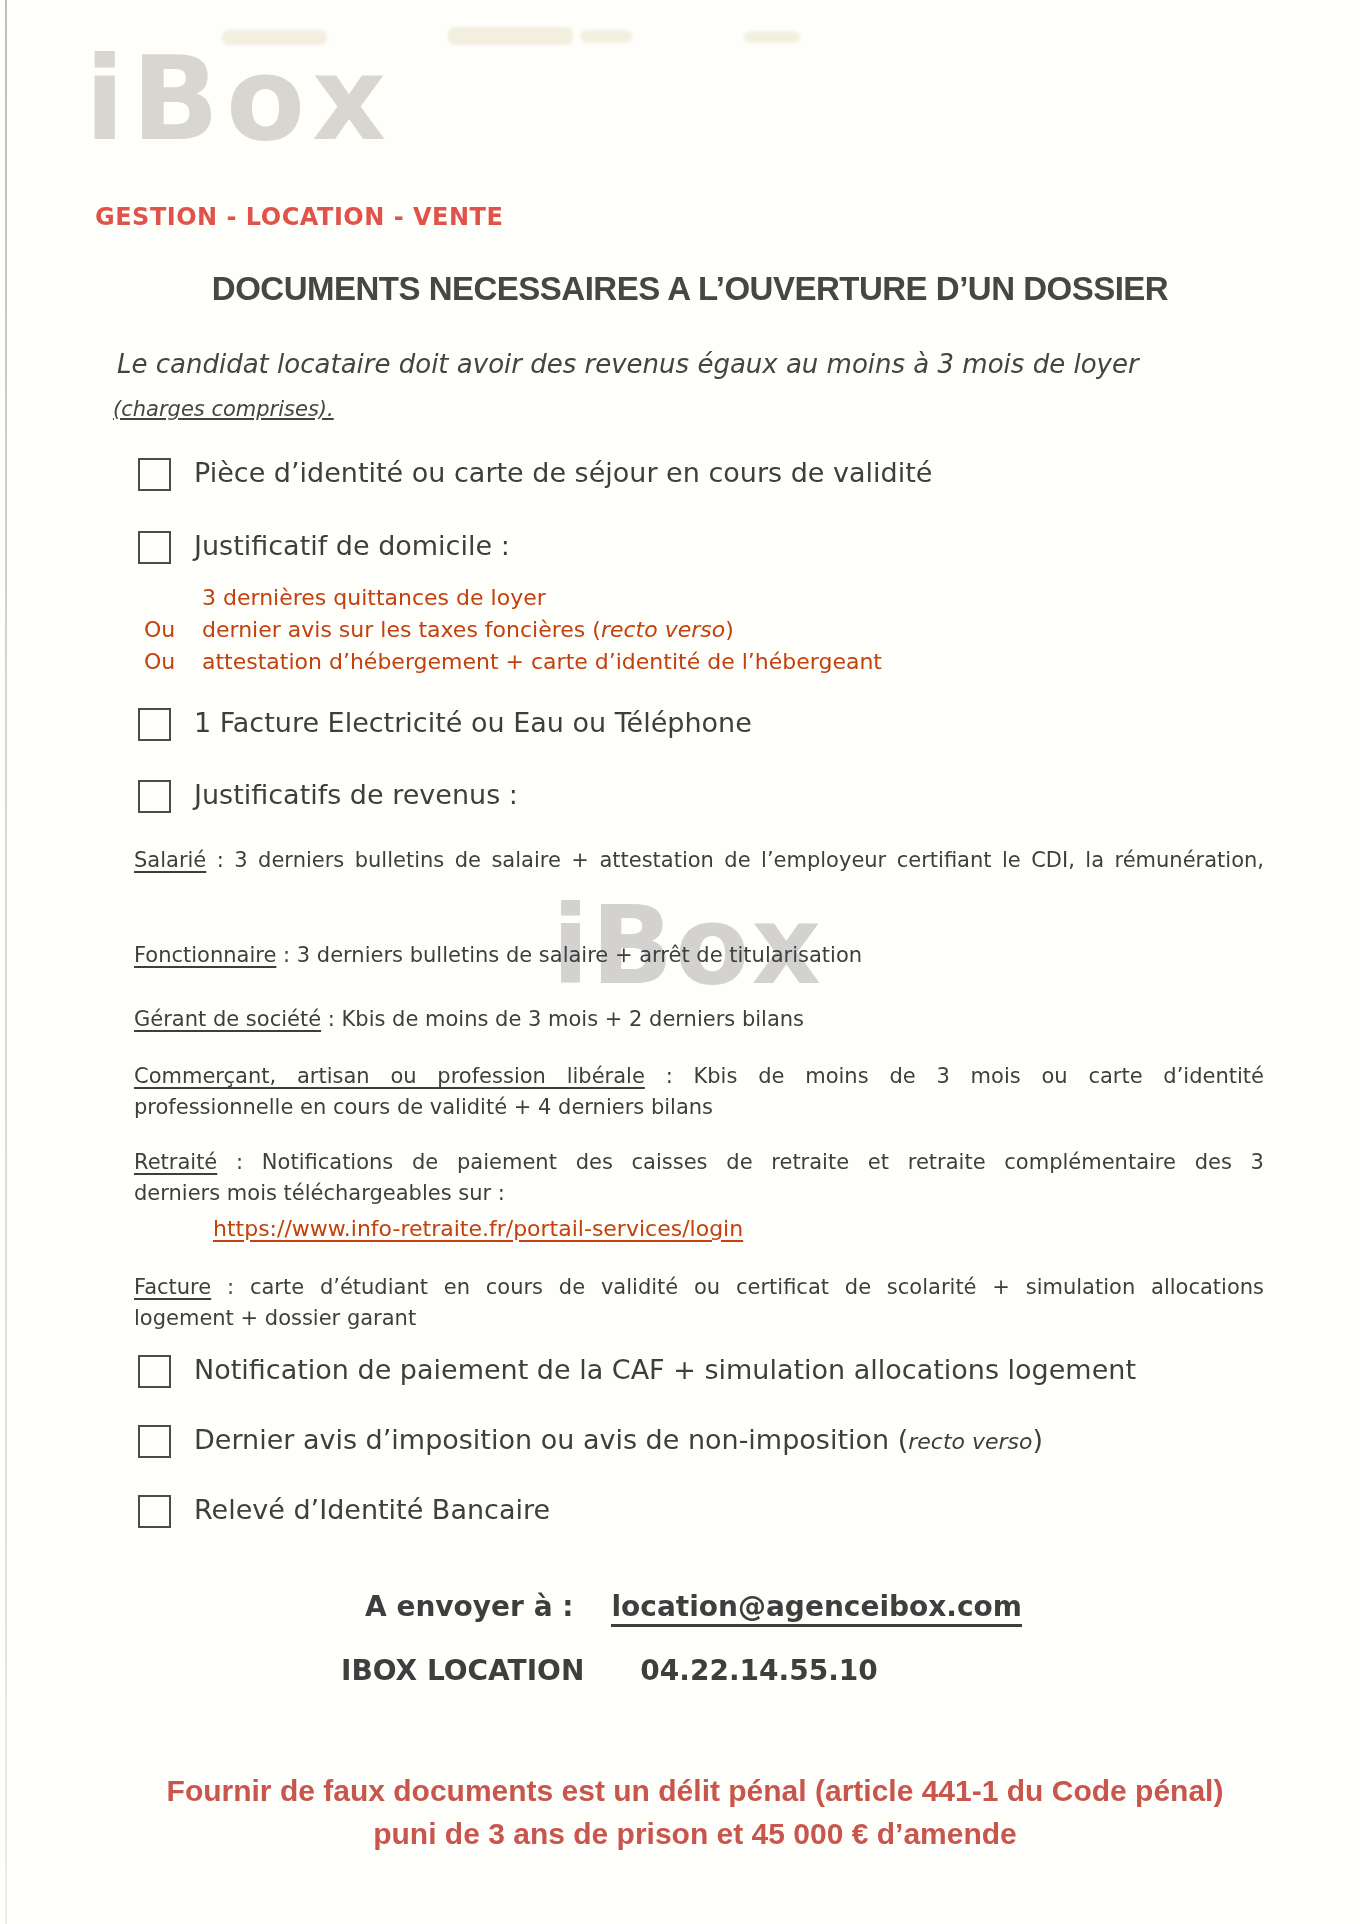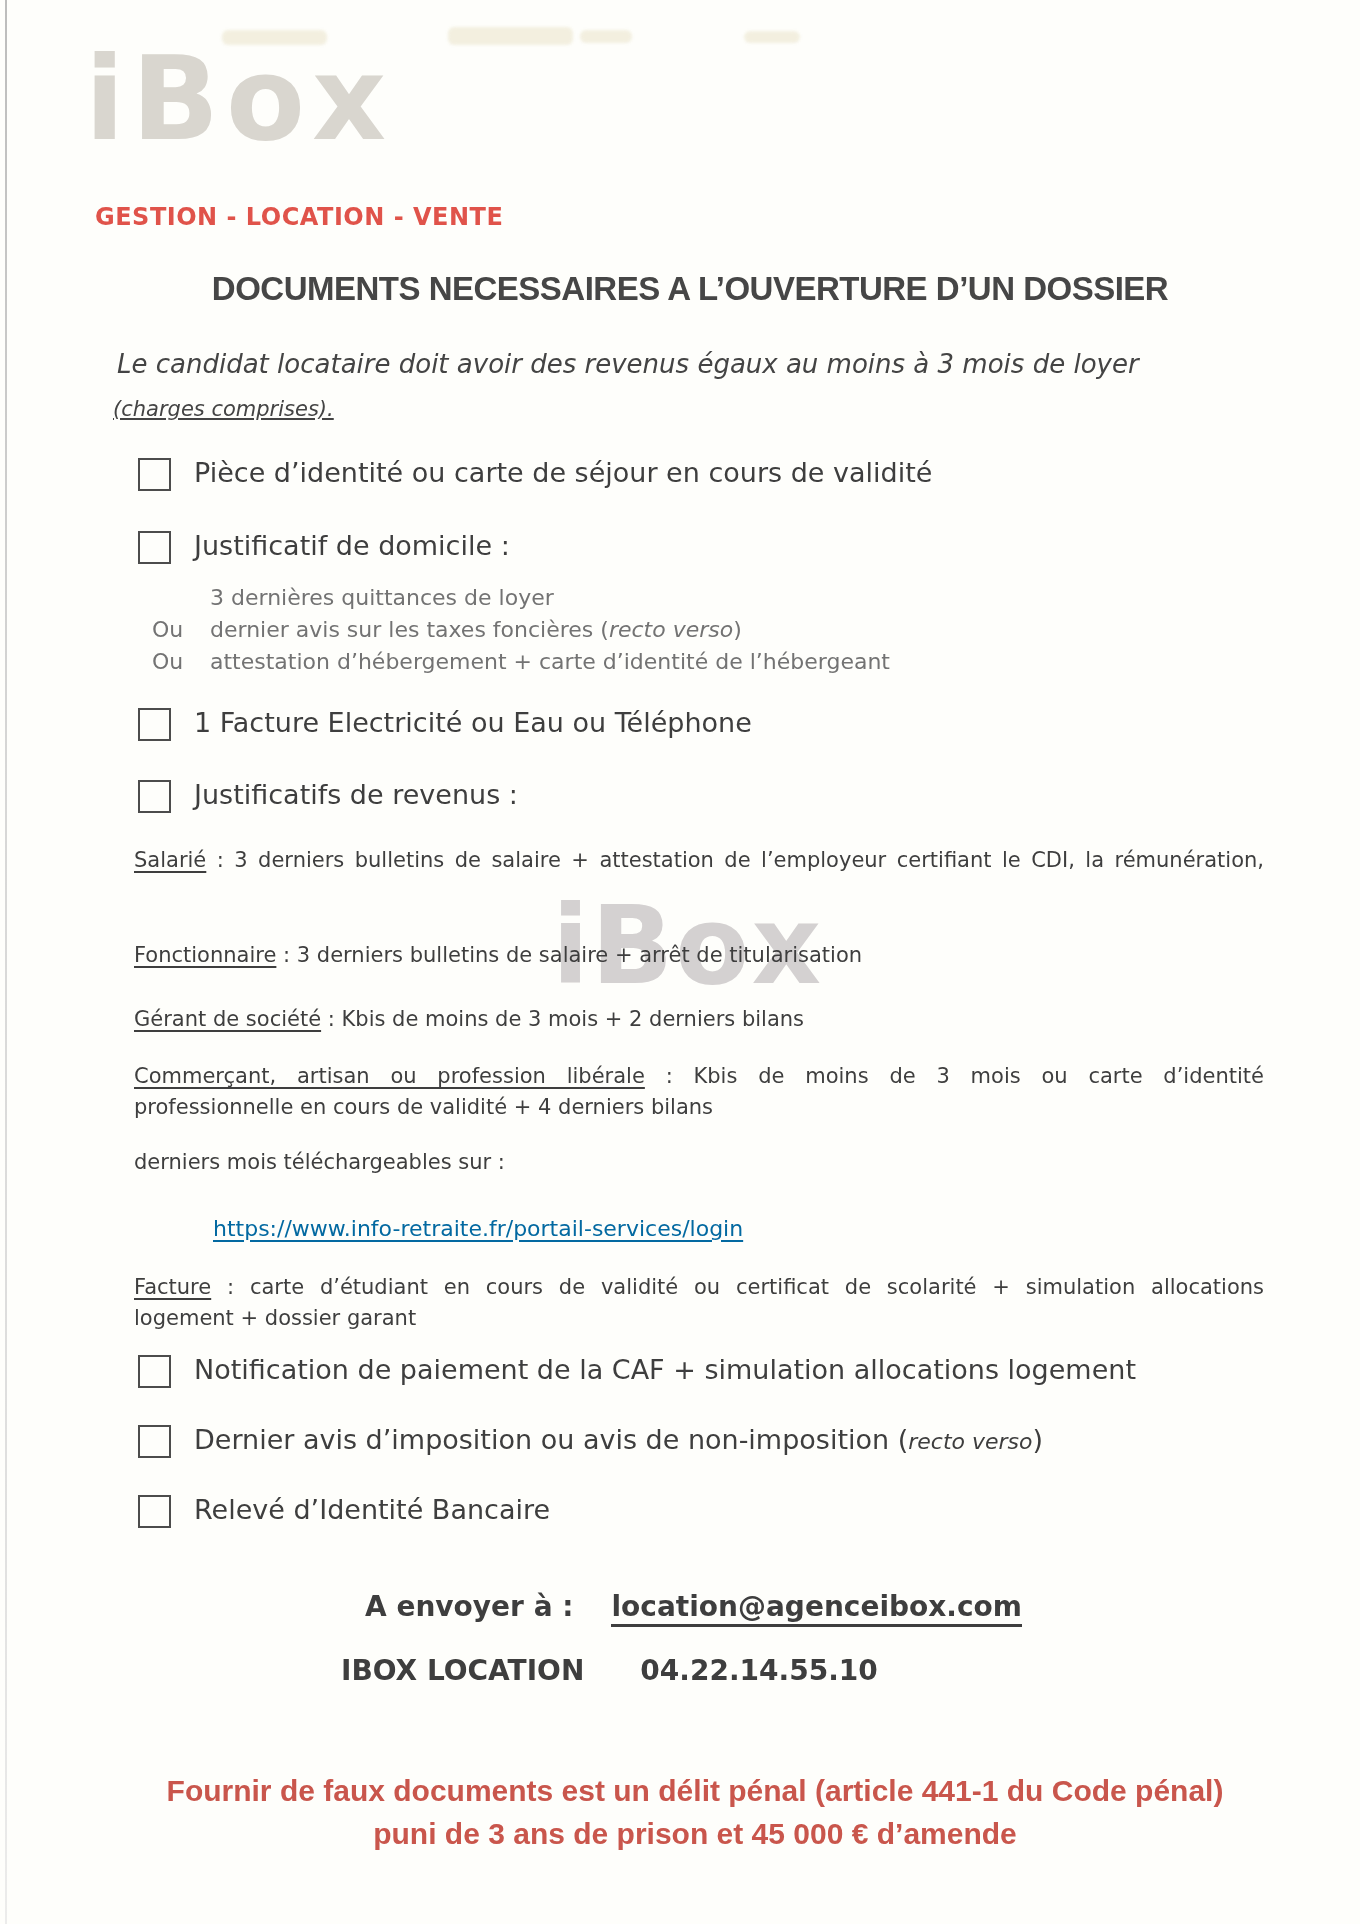--- a/index.html
+++ b/index.html
@@ -29,31 +29,31 @@
   
   .intro1{left:117px;top:349px;font-size:26px;font-style:italic;color:#444;}
   .intro2{left:113px;top:397px;font-size:21px;font-style:italic;color:#444;text-decoration:underline;}
   
   .cb-row{left:138px;display:flex;align-items:flex-start;}
   .cb{width:29px;height:29px;border:2px solid #4c4c4c;background:transparent;
     flex:0 0 auto;margin-top:3px;}
   .cb-label{margin-left:23px;font-size:27px;line-height:36px;white-space:nowrap;}
   .cb-label .small-it{font-style:italic;font-size:22px;}
   
-  .sub-options{left:144px;top:582px;font-size:22px;line-height:32px;color:#737373;margin-left:8px;}
+  .sub-options{left:144px;top:582px;font-size:22px;line-height:32px;color:#c2410c;}
   .sub-row{white-space:nowrap;}
   .sub-prefix{display:inline-block;width:58px;}
   .it{font-style:italic;}
   
   .para{left:134px;width:1130px;font-size:21px;line-height:31px;z-index:2;}
   .pline{width:1130px;}
   .stretch{text-align:justify;text-align-last:justify;}
   .term{text-decoration:underline;text-underline-offset:4px;}
   .link-line{left:213px;top:1216px;font-size:22px;z-index:2;
-    text-decoration:underline;text-underline-offset:4px;color:#0369a1;}
+    text-decoration:underline;text-underline-offset:4px;color:#c2410c;}
   
   .watermark{left:552px;top:892px;font-size:108px;font-weight:bold;line-height:1;
     letter-spacing:2px;color:#d4d1d1;z-index:1;}
   
   .send-row{left:365px;top:1590px;font-size:28px;font-weight:bold;white-space:nowrap;}
   .send-row .email{margin-left:38px;border-bottom:3px solid #3e3e3e;padding-bottom:1px;}
   .agency-row{left:341px;top:1654px;font-size:28px;font-weight:bold;white-space:nowrap;}
   .agency-row .phone{margin-left:56px;}
   .warning{left:15px;top:1769px;width:1360px;text-align:center;
     font-family:"Liberation Sans",sans-serif;
@@ -119,20 +119,21 @@
 <div class="abs para" style="top:1004px">
   <div class="pline"><span class="term">Gérant de société</span><span> : </span><span>Kbis de moins de 3 mois + 2 derniers bilans</span></div>
 </div>
 
 <div class="abs para" style="top:1061px">
   <div class="pline stretch"><span class="term">Commerçant, artisan ou profession libérale</span><span> : </span><span>Kbis de moins de 3 mois ou carte d’identité</span></div>
   <div class="pline">professionnelle en cours de validité + 4 derniers bilans</div>
 </div>
 
 <div class="abs para" style="top:1147px">
+  <div class="pline stretch"><span class="term">Retraité</span><span> : </span><span>Notifications de paiement des caisses de retraite et retraite complémentaire des 3</span></div>
   <div class="pline">derniers mois téléchargeables sur :</div>
 </div>
 
 <div class="abs link-line">https://www.info-retraite.fr/portail-services/login</div>
 
 <div class="abs para" style="top:1272px">
   <div class="pline stretch"><span class="term">Facture</span><span> : </span><span>carte d’étudiant en cours de validité ou certificat de scolarité + simulation allocations</span></div>
   <div class="pline">logement + dossier garant</div>
 </div>
 

